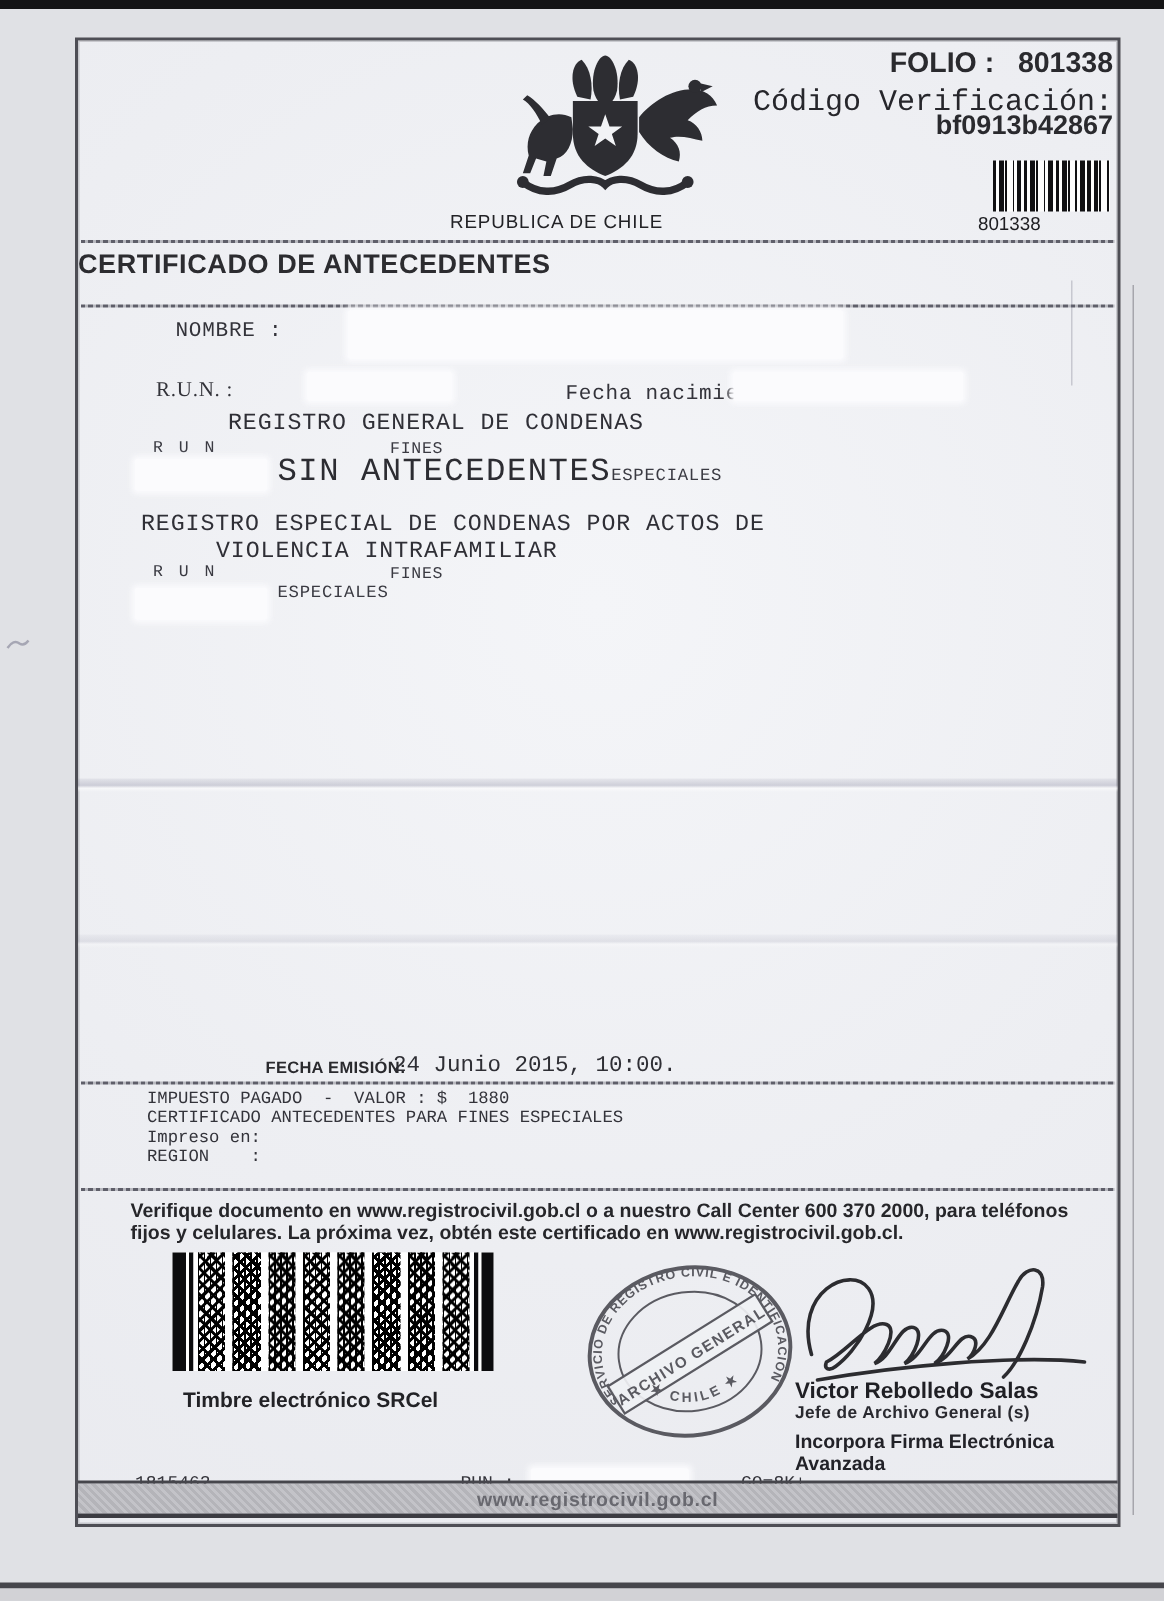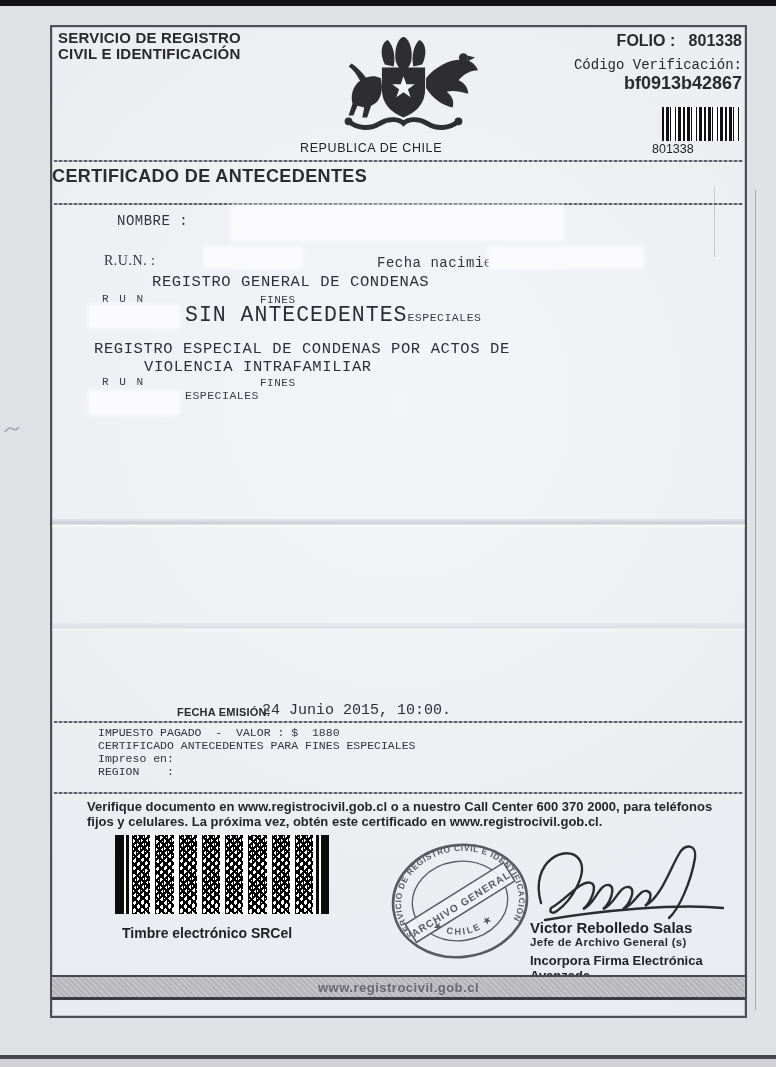--- a/index.html
+++ b/index.html
@@ -22,22 +22,22 @@
   .paper{left:50px;top:25px;width:697px;height:993px;box-sizing:border-box;
          border:2px solid #4e4e55;
          background:radial-gradient(120% 85% at 50% 38%, #f4f5f8 0%, #edeef2 52%, #e8e9ee 100%);
          box-shadow:inset 0 0 0 1px rgba(90,90,100,.25);}
   .paper .abs{position:absolute;}
 
   .rule{height:2px;background:repeating-linear-gradient(90deg,rgba(70,70,82,.85) 0 3px,rgba(70,70,82,.32) 3px 5px);}
   .redact{background:#fbfbfd;border-radius:1px;box-shadow:0 0 4px 2px rgba(252,252,254,.95);}
 
   .agency{font-size:15px;line-height:16px;letter-spacing:.2px;}
-  .folio{font-size:16px;}
-  .codever-label{font-size:14px;color:#26262b;}
+  .folio{font-size:19px;}
+  .codever-label{font-size:20px;color:#26262b;}
   .codever-value{font-size:18px;}
   .republic{font-size:12.5px;letter-spacing:.6px;color:#222226;}
 
   .barcode1d{width:78px;height:34px;background:
      repeating-linear-gradient(90deg,#101012 0 2px,#fdfdfd 2px 4px,#101012 4px 7px,#fdfdfd 7px 8px,
      #101012 8px 9px,#fdfdfd 9px 13px,#101012 13px 14px,#fdfdfd 14px 16px,#101012 16px 19px,#fdfdfd 19px 21px);}
   .barcode1d-num{font-size:12.5px;color:#1e1e22;}
 
   .doc-title{font-size:18px;letter-spacing:.4px;color:#2c2c30;}
   .doc-subtitle{font-size:13.5px;color:#2c2c30;}
@@ -66,21 +66,21 @@
   .pdf417 .col-gap{width:3px;background:#fff;}
   .pdf417 .edge-r{width:8px;background:#0c0c0e;}
   .timbre-caption{font-size:14px;color:#222226;}
 
   .sig-name{font-size:15px;color:#1f1f24;}
   .sig-title{font-size:11.5px;letter-spacing:.3px;color:#2a2a30;}
   .esig{font-size:13px;line-height:15px;color:#222228;}
 
   .serial-row{font-size:12px;color:#33333a;}
 
-  .footer-bar{left:0;right:0;bottom:16px;height:25px;
+  .footer-bar{left:0;right:0;bottom:4px;height:25px;
       border-top:2px solid #46464c;border-bottom:3px solid #3c3c42;box-sizing:border-box;
       background:repeating-linear-gradient(45deg,#b4b4b9 0 2px,#c3c3c8 2px 4px);
       display:flex;align-items:center;justify-content:center;}
   .footer-url{font-size:13px;font-weight:bold;letter-spacing:.5px;color:#68686f;}
 
   .crease{left:0;width:693px;height:9px;
       background:linear-gradient(180deg,rgba(125,125,150,.10) 0%,rgba(125,125,150,.30) 50%,rgba(255,255,255,.55) 72%,rgba(125,125,150,0) 100%);}
   .crease.faint{opacity:.5;}
 </style>
 </head>
@@ -90,24 +90,20 @@
 
   <div class="abs top-band"></div>
 
   <svg class="abs" style="left:2px;top:418px" width="26" height="26" viewBox="0 0 26 26">
     <path d="M3,14 q4,-6 8,-3 q3,2 6,-2" fill="none" stroke="rgba(95,95,120,.45)" stroke-width="1.6"></path>
   </svg>
   <div class="abs edge-artifact" style="left:755px;top:190px;height:820px;"></div>
 
   <div class="abs paper">
 
-    <div class="abs agency b" style="left:6px;top:3px;">
-      <div>SERVICIO DE REGISTRO</div>
-      <div>CIVIL E IDENTIFICACIÓN</div>
-    </div>
 
     <div class="abs folio b right" style="left:490px;top:5px;width:200px;">
       <span>FOLIO :</span>&nbsp;&nbsp;
       <span>801338</span>
     </div>
     <div class="abs codever-label mono right" style="left:390px;top:30px;width:300px;">Código Verificación:</div>
     <div class="abs codever-value b right" style="left:390px;top:46px;width:300px;">bf0913b42867</div>
 
     <svg class="abs" style="left:273px;top:8px;" width="157" height="104" viewBox="0 0 160 106">
       <g fill="#2d2d32">

